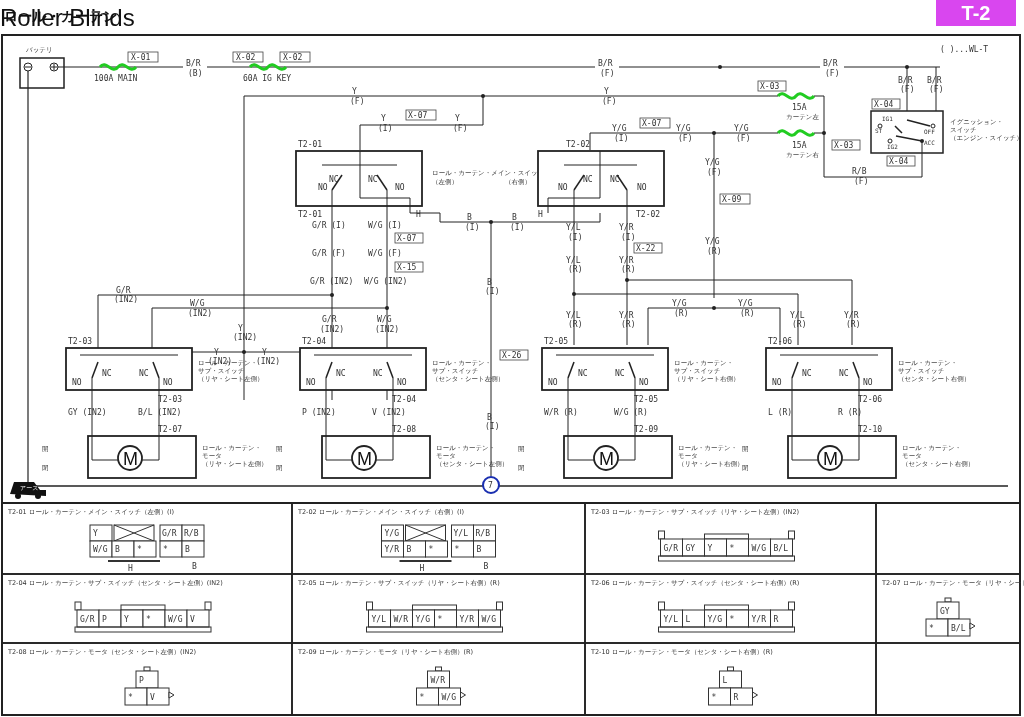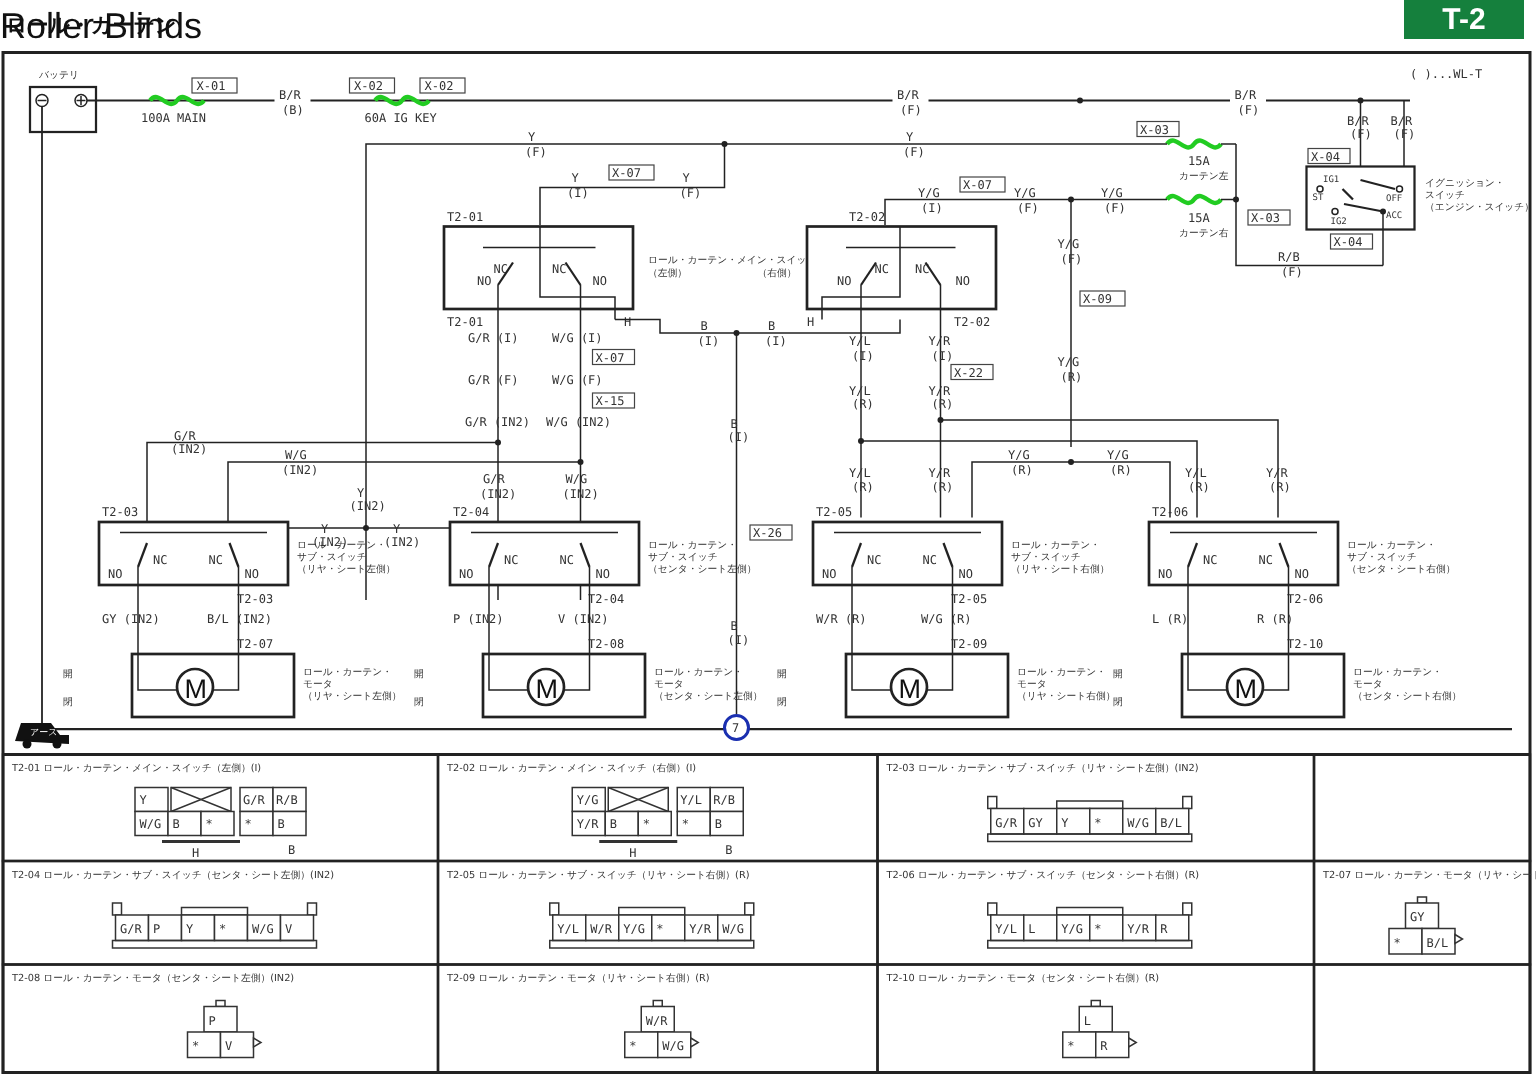--- a/index.html
+++ b/index.html
@@ -1,19 +1,19 @@
 <!DOCTYPE html>
 <html><head>
 <meta charset="utf-8">
 <style>
   html,body{margin:0;padding:0;background:#fff;}
   body{width:1024px;height:717px;position:relative;overflow:hidden;font-family:"DejaVu Sans Mono","Liberation Mono",monospace;color:#222;}
   .top-title-jp{position:absolute;left:4px;top:8px;font-family:"DejaVu Sans",sans-serif;font-size:14px;font-weight:bold;color:#111;}
   .top-title{position:absolute;left:0;width:930px;top:4px;font-family:"Liberation Sans",sans-serif;font-size:24px;color:#111;}
-  .page-badge{position:absolute;right:8px;top:0;width:80px;height:26px;background:#15803d;color:#fff;font-family:"Liberation Sans",sans-serif;font-weight:bold;font-size:20px;text-align:center;line-height:26px;}
+  .page-badge{position:absolute;right:8px;top:0;width:80px;height:26px;background:#d946ef;color:#fff;font-family:"Liberation Sans",sans-serif;font-weight:bold;font-size:20px;text-align:center;line-height:26px;}
   svg text{font-family:"DejaVu Sans Mono","Liberation Mono",monospace;fill:#333;}
   .lbl{font-size:8px;}
   .tag{font-size:8px;}
   .jp{font-family:"DejaVu Sans",sans-serif;font-size:6.5px;fill:#333;}
   .cell{font-size:8px;}
 </style>
 </head>
 <body>
 
 <div class="top-title-jp">ロール・カーテン</div>

